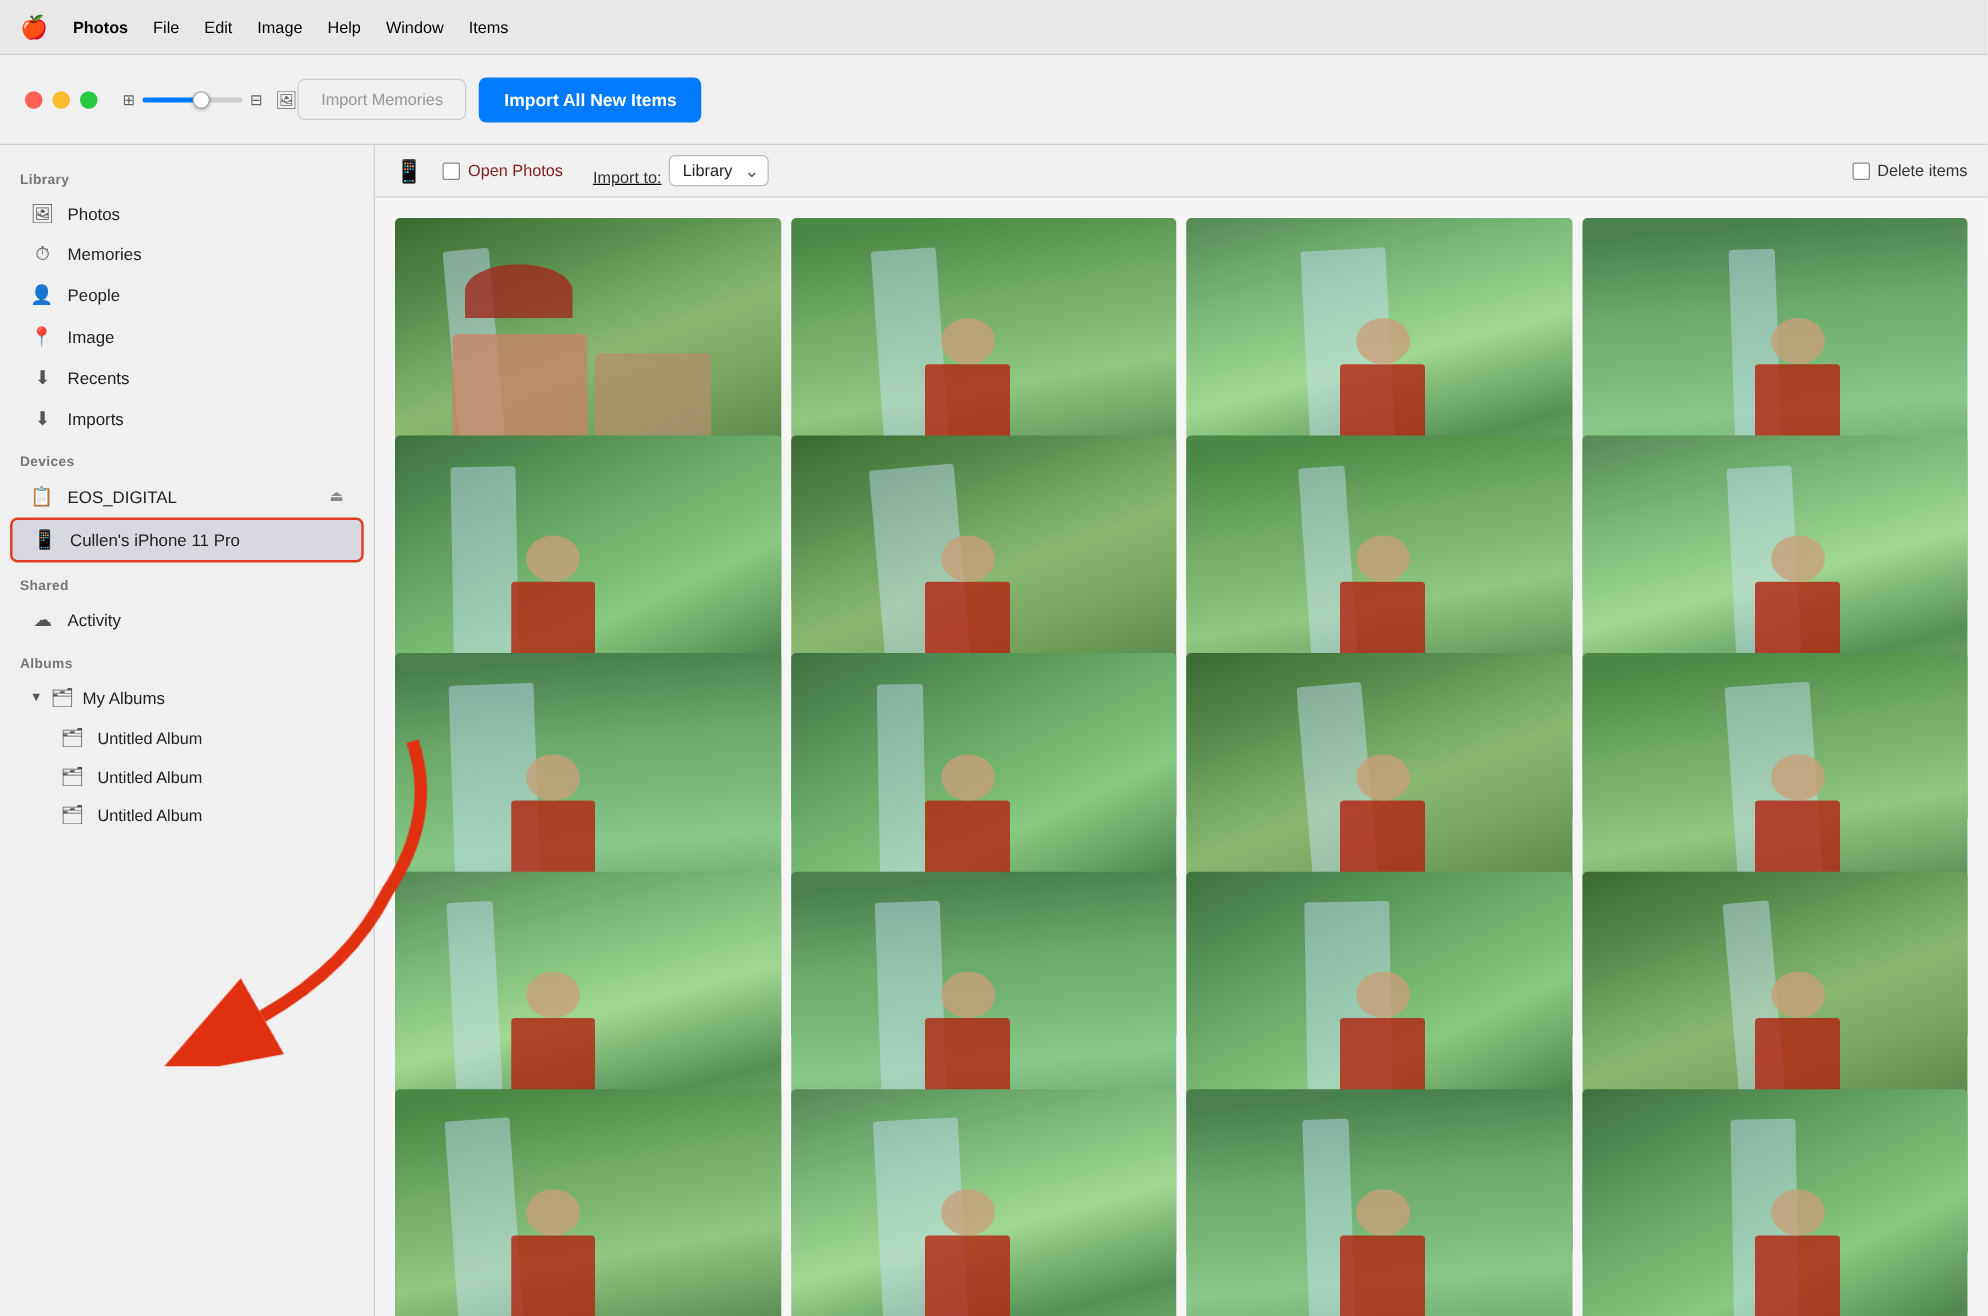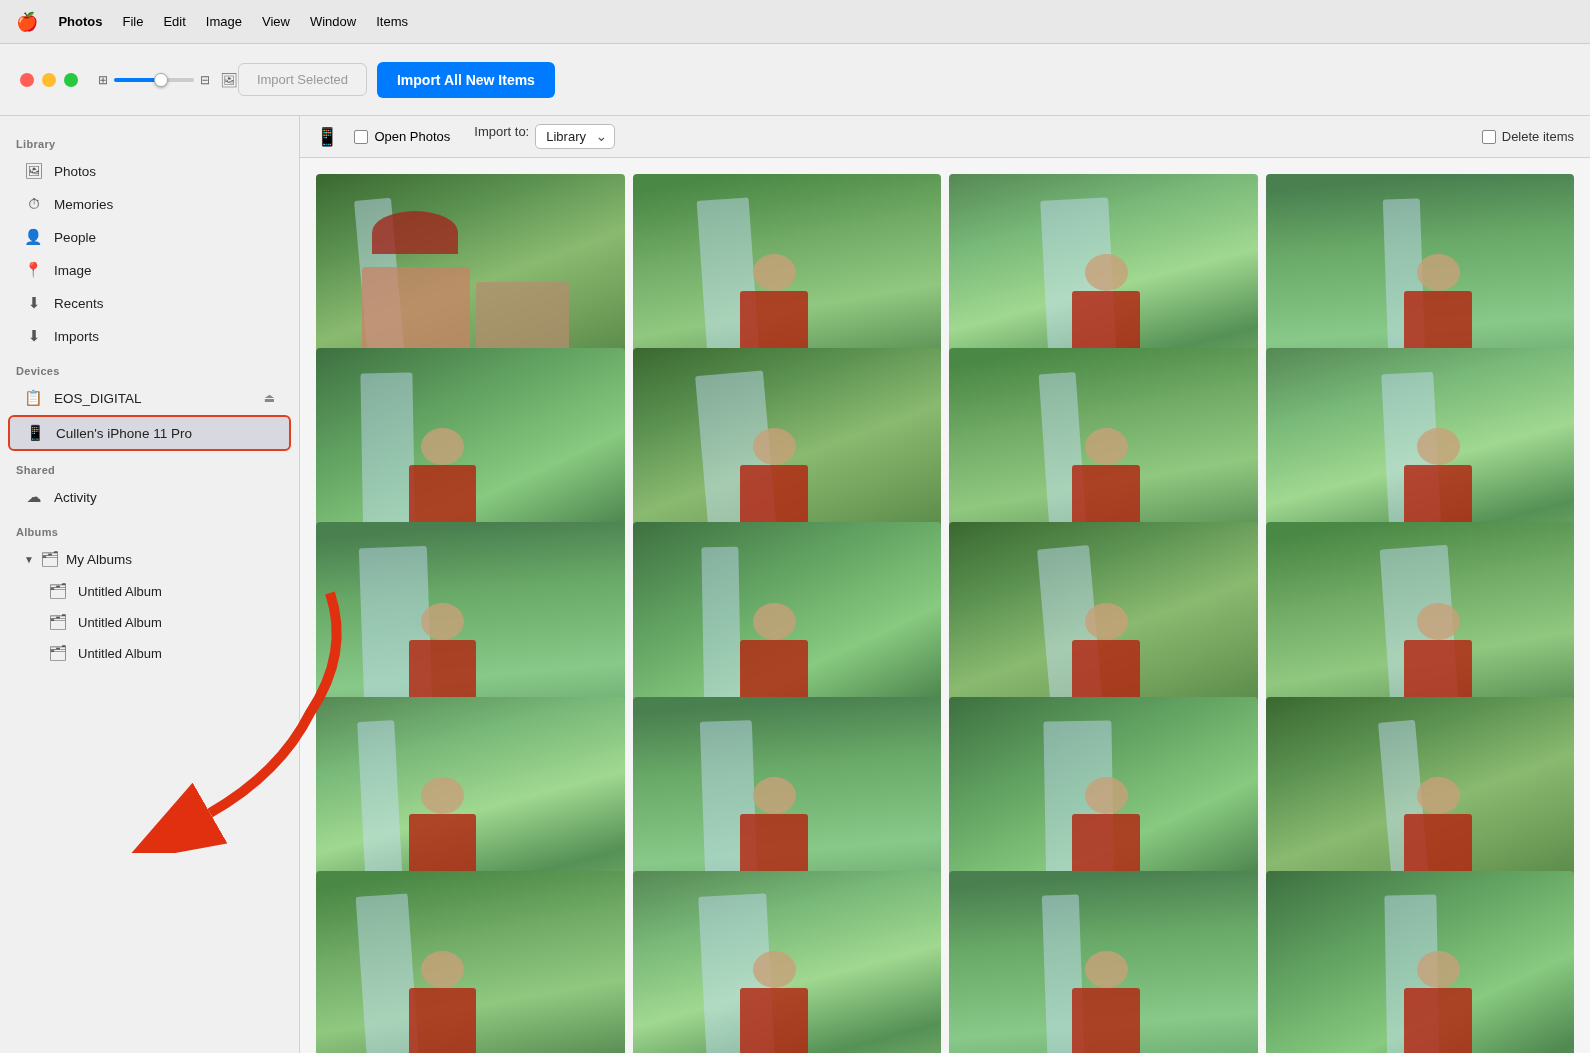--- a/index.html
+++ b/index.html
@@ -205,26 +205,27 @@
       align-items: center;
       gap: 6px;
     }
     .checkbox-sq {
       width: 14px; height: 14px;
       border: 1.5px solid #888;
       border-radius: 2px;
       background: white;
       cursor: pointer;
     }
-    .label-open-photos { font-size: 13px; color: #000000; }
+    .label-open-photos { font-size: 13px; color: #7f1d1d; }
     .import-to-area {
       display: flex;
-      align-items: flex-start;
+      align-items: flex-end;
       gap: 6px;
       margin-left: 8px;
+      text-decoration: underline;
     }
     .label-import-to { font-size: 13px; color: #333; }
     .select-library {
       appearance: none;
       background: white;
       border: 1px solid #bbb;
       border-radius: 5px;
       padding: 4px 28px 4px 10px;
       font-size: 13px;
       color: #222;
@@ -278,39 +279,39 @@
   </style>
 </head>
 <body>
 
 <div class="menubar">
   <span class="menubar-apple">🍎</span>
   <span class="menubar-item bold">Photos</span>
   <span class="menubar-item">File</span>
   <span class="menubar-item">Edit</span>
   <span class="menubar-item">Image</span>
-  <span class="menubar-item">View</span>
+  <span class="menubar-item">Help</span>
   <span class="menubar-item">Window</span>
   <span class="menubar-item">Items</span>
 </div>
 
 <div class="titlebar">
   <div class="window-controls">
     <button class="wc-btn wc-close"></button>
     <button class="wc-btn wc-min"></button>
     <button class="wc-btn wc-max"></button>
   </div>
   <div class="slider-area">
     <span class="slider-icon">⊞</span>
     <input type="range" class="thumb-slider" min="0" max="100" value="60" style="">
     <span class="slider-icon">⊟</span>
     <span style="font-size:14px;color:#666;margin-left:4px;">🖼</span>
   </div>
   <div class="titlebar-actions">
-    <button class="btn-import-selected">Import Selected</button>
+    <button class="btn-import-selected">Import Memories</button>
     <button class="btn-import-all">Import All New Items</button>
   </div>
 </div>
 
 <div class="main">
 
   <div class="sidebar">
     <div class="sidebar-section-header">Library</div>
 
     <div class="sidebar-item">

